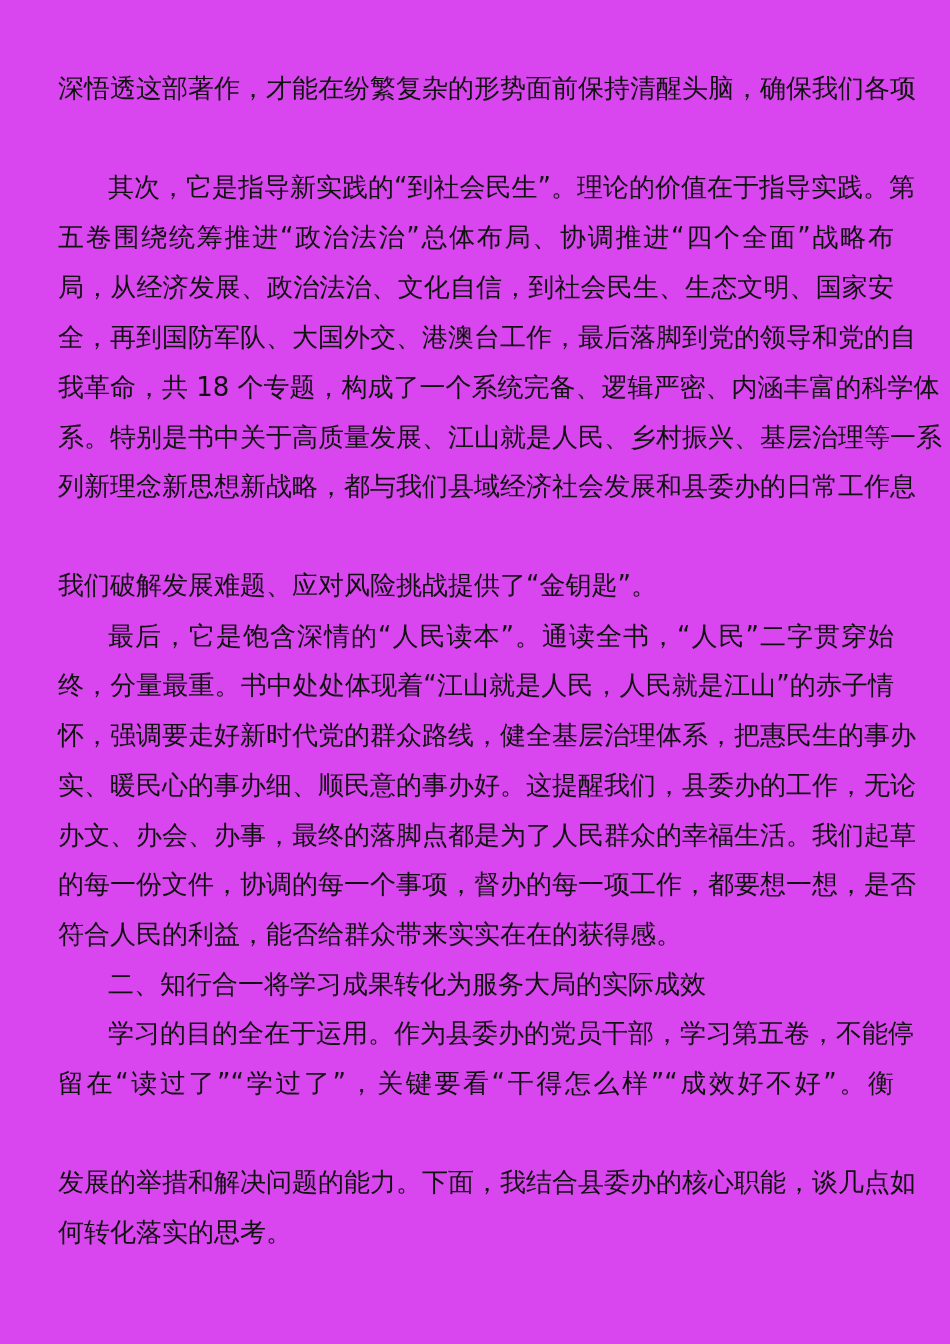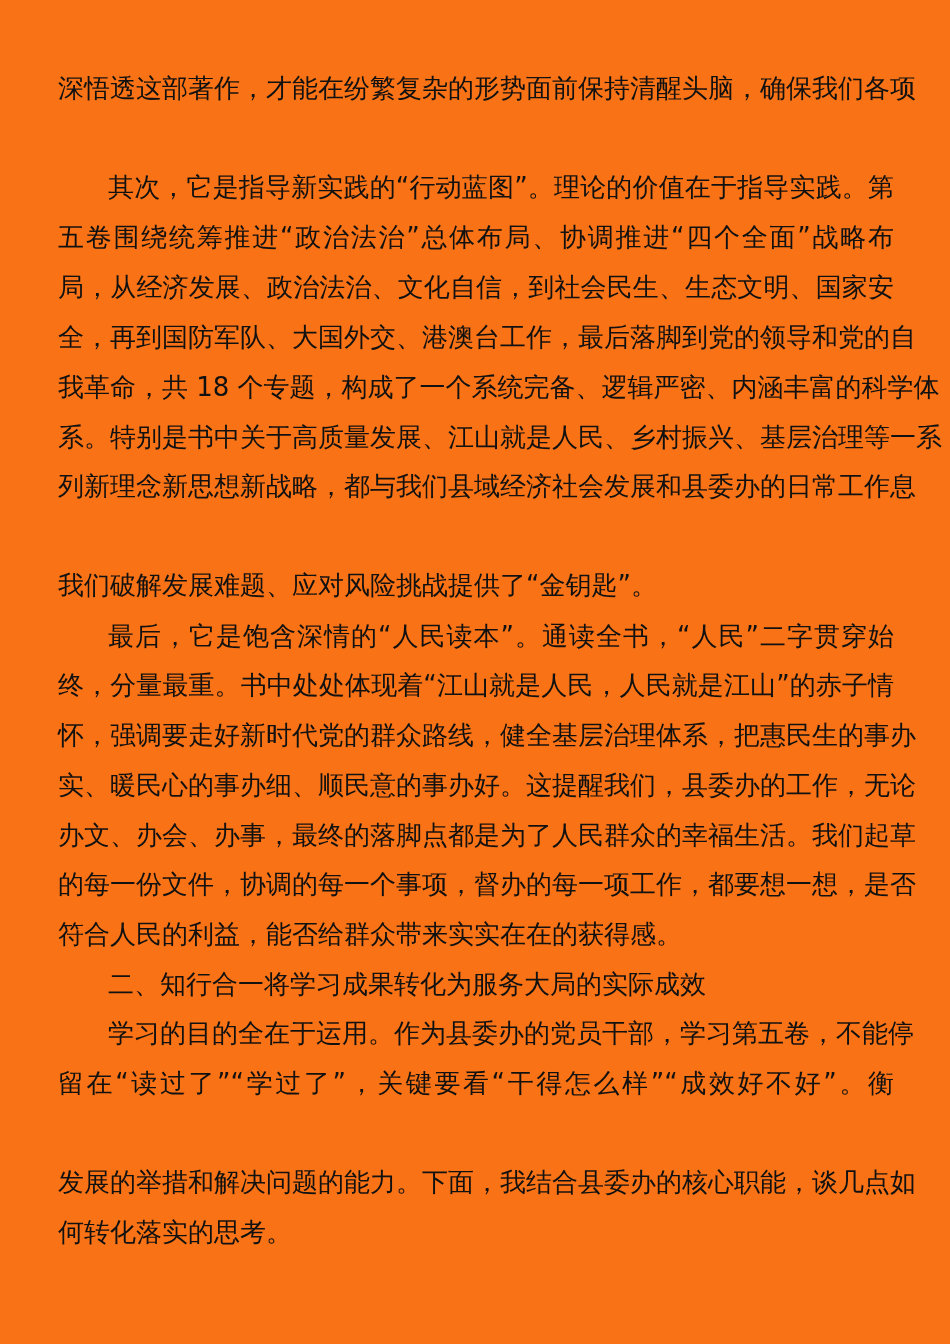--- a/index.html
+++ b/index.html
@@ -1,19 +1,19 @@
 <!DOCTYPE html>
 <html><head>
 <meta charset="utf-8">
 <style>
   html, body { margin: 0; padding: 0; background: #ffffff; }
   body { width: 950px; height: 1344px; position: relative; overflow: hidden; }
   .page {
     position: absolute; left: 0; top: 0; width: 950px; height: 1344px;
-    background: #f97316;
+    background: #d946ef;
   }
   .line {
     position: absolute;
     left: 58px;
     width: 836px;
     height: 40px;
     line-height: 40px;
     font-family: "DejaVu Sans", "Liberation Sans", sans-serif;
     font-size: 26px;
     color: #111111;
@@ -23,21 +23,21 @@
     letter-spacing: 0px;
   }
   .line.last { text-align-last: left; }
   .line.indent { left: 108px; width: 786px; }
 </style>
 </head>
 <body>
 
 <div class="page">
   <div class="line" style="top:68px">深悟透这部著作，才能在纷繁复杂的形势面前保持清醒头脑，确保我们各项</div>
-  <div class="line indent" style="top:167px">其次，它是指导新实践的“行动蓝图”。理论的价值在于指导实践。第</div>
+  <div class="line indent" style="top:167px">其次，它是指导新实践的“到社会民生”。理论的价值在于指导实践。第</div>
   <div class="line" style="top:217px">五卷围绕统筹推进“政治法治”总体布局、协调推进“四个全面”战略布</div>
   <div class="line" style="top:267px">局，从经济发展、政治法治、文化自信，到社会民生、生态文明、国家安</div>
   <div class="line" style="top:317px">全，再到国防军队、大国外交、港澳台工作，最后落脚到党的领导和党的自</div>
   <div class="line" style="top:367px">我革命，共 18 个专题，构成了一个系统完备、逻辑严密、内涵丰富的科学体</div>
   <div class="line" style="top:417px">系。特别是书中关于高质量发展、江山就是人民、乡村振兴、基层治理等一系</div>
   <div class="line" style="top:466px">列新理念新思想新战略，都与我们县域经济社会发展和县委办的日常工作息</div>
   <div class="line last" style="top:565px">我们破解发展难题、应对风险挑战提供了“金钥匙”。</div>
   <div class="line indent" style="top:616px">最后，它是饱含深情的“人民读本”。通读全书，“人民”二字贯穿始</div>
   <div class="line" style="top:665px">终，分量最重。书中处处体现着“江山就是人民，人民就是江山”的赤子情</div>
   <div class="line" style="top:715px">怀，强调要走好新时代党的群众路线，健全基层治理体系，把惠民生的事办</div>

